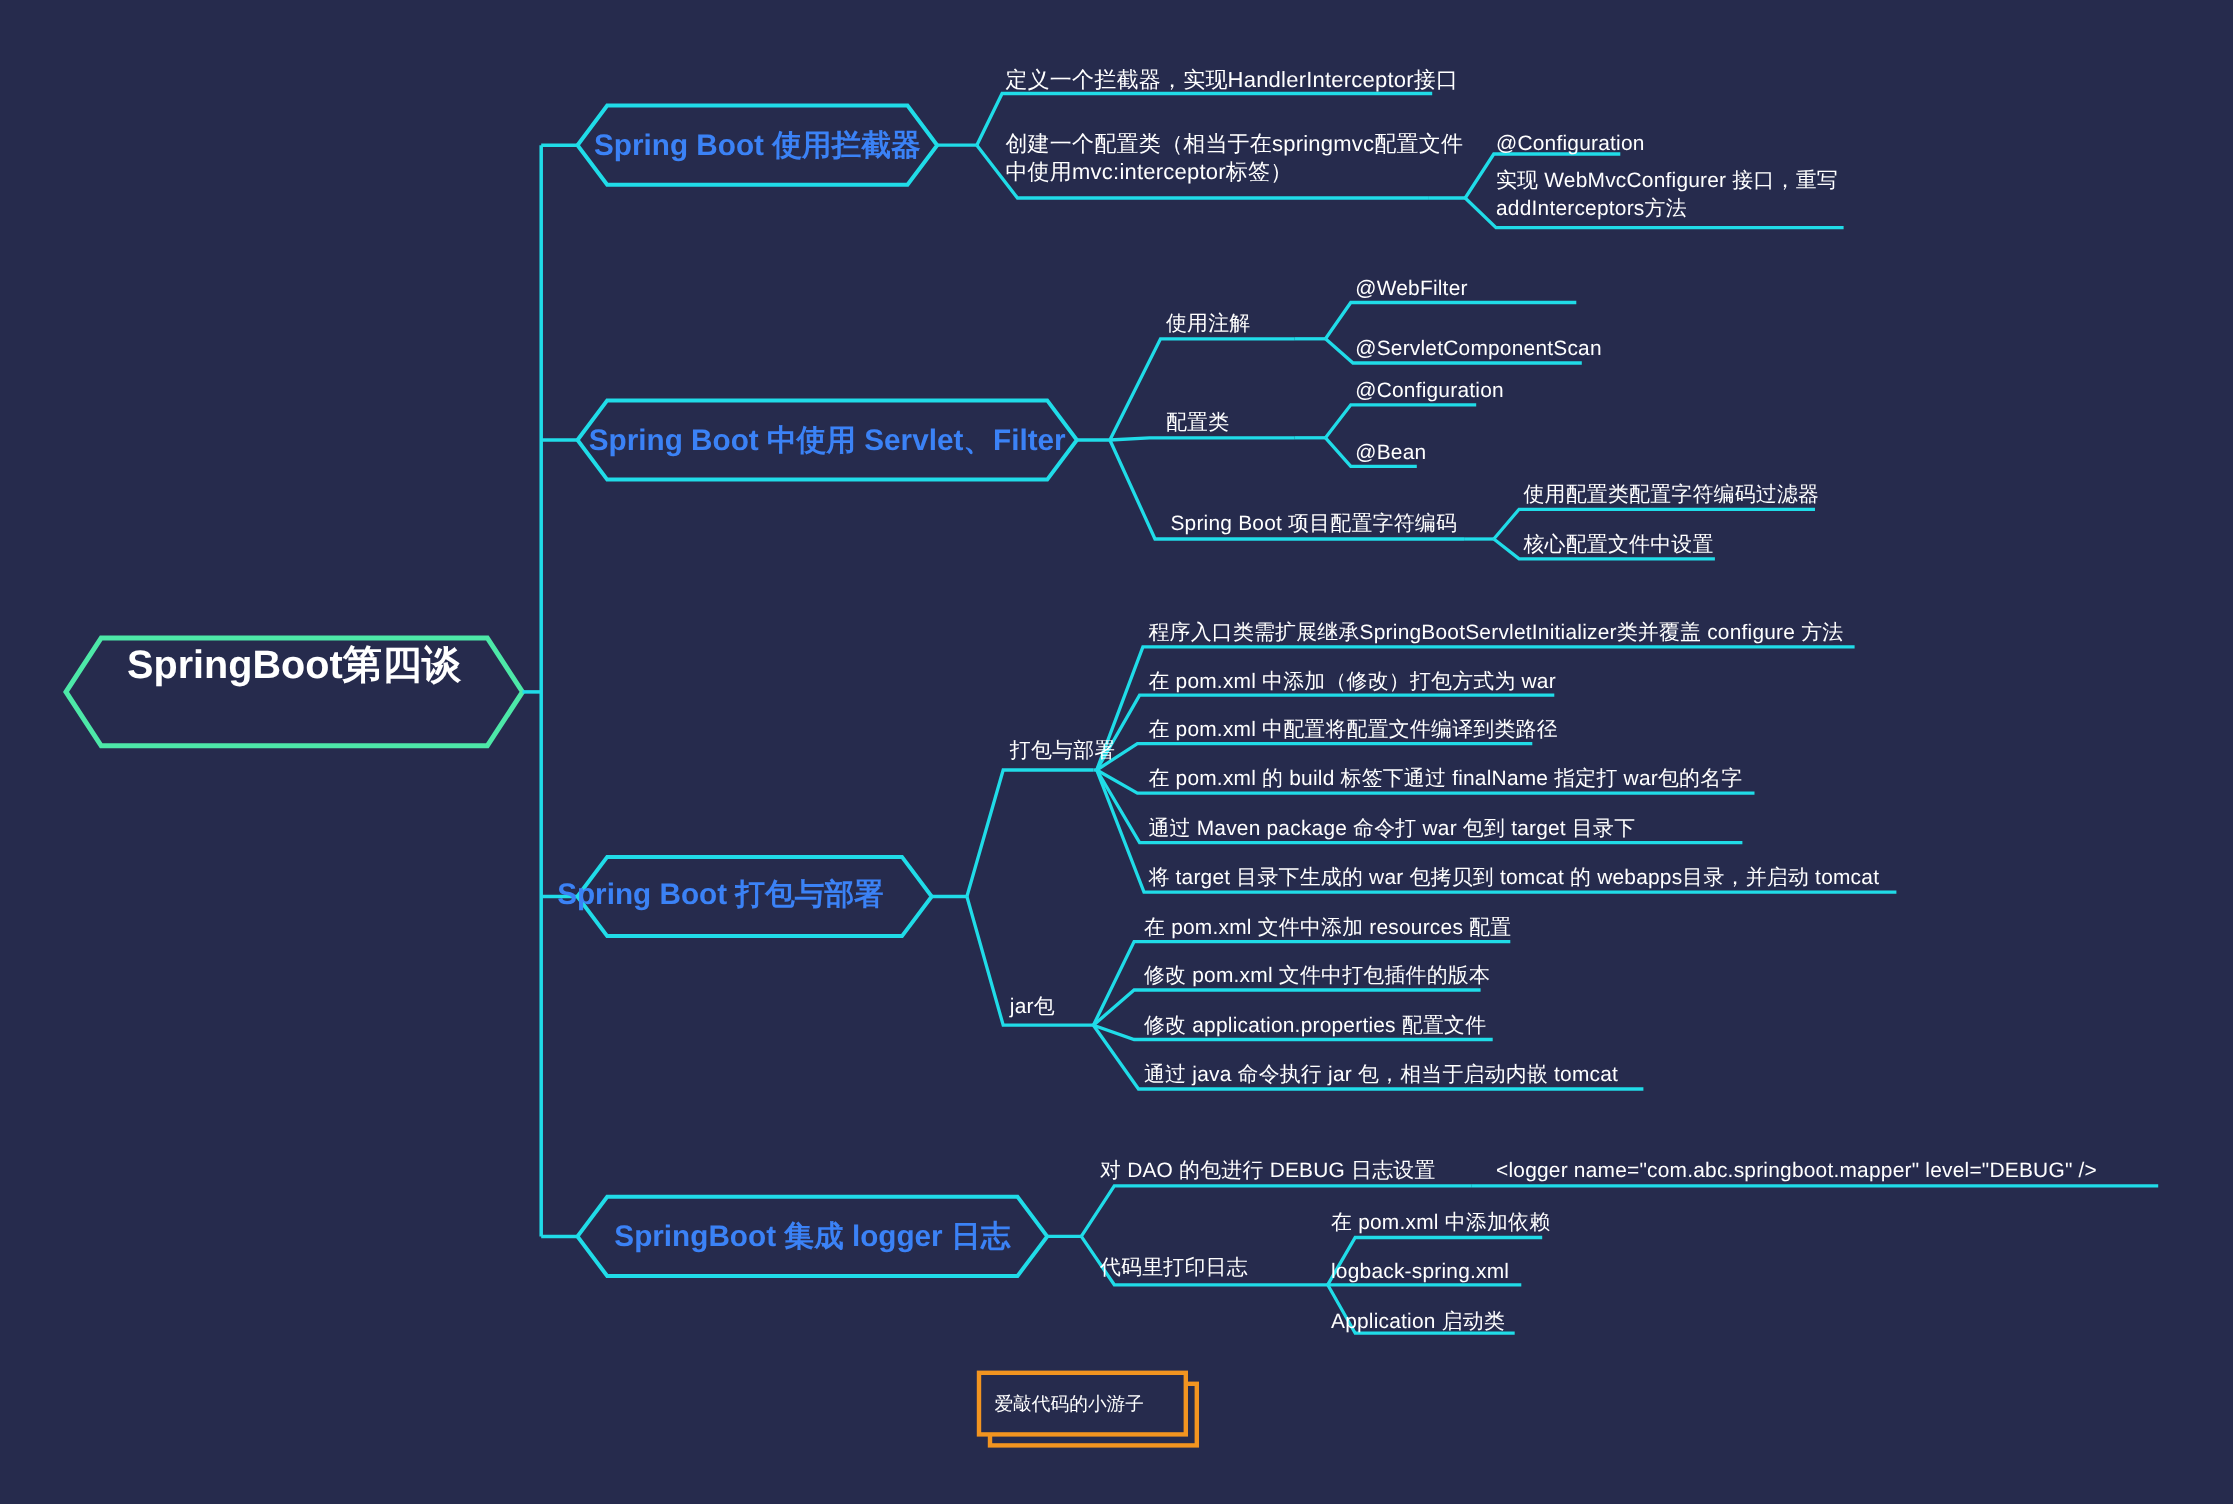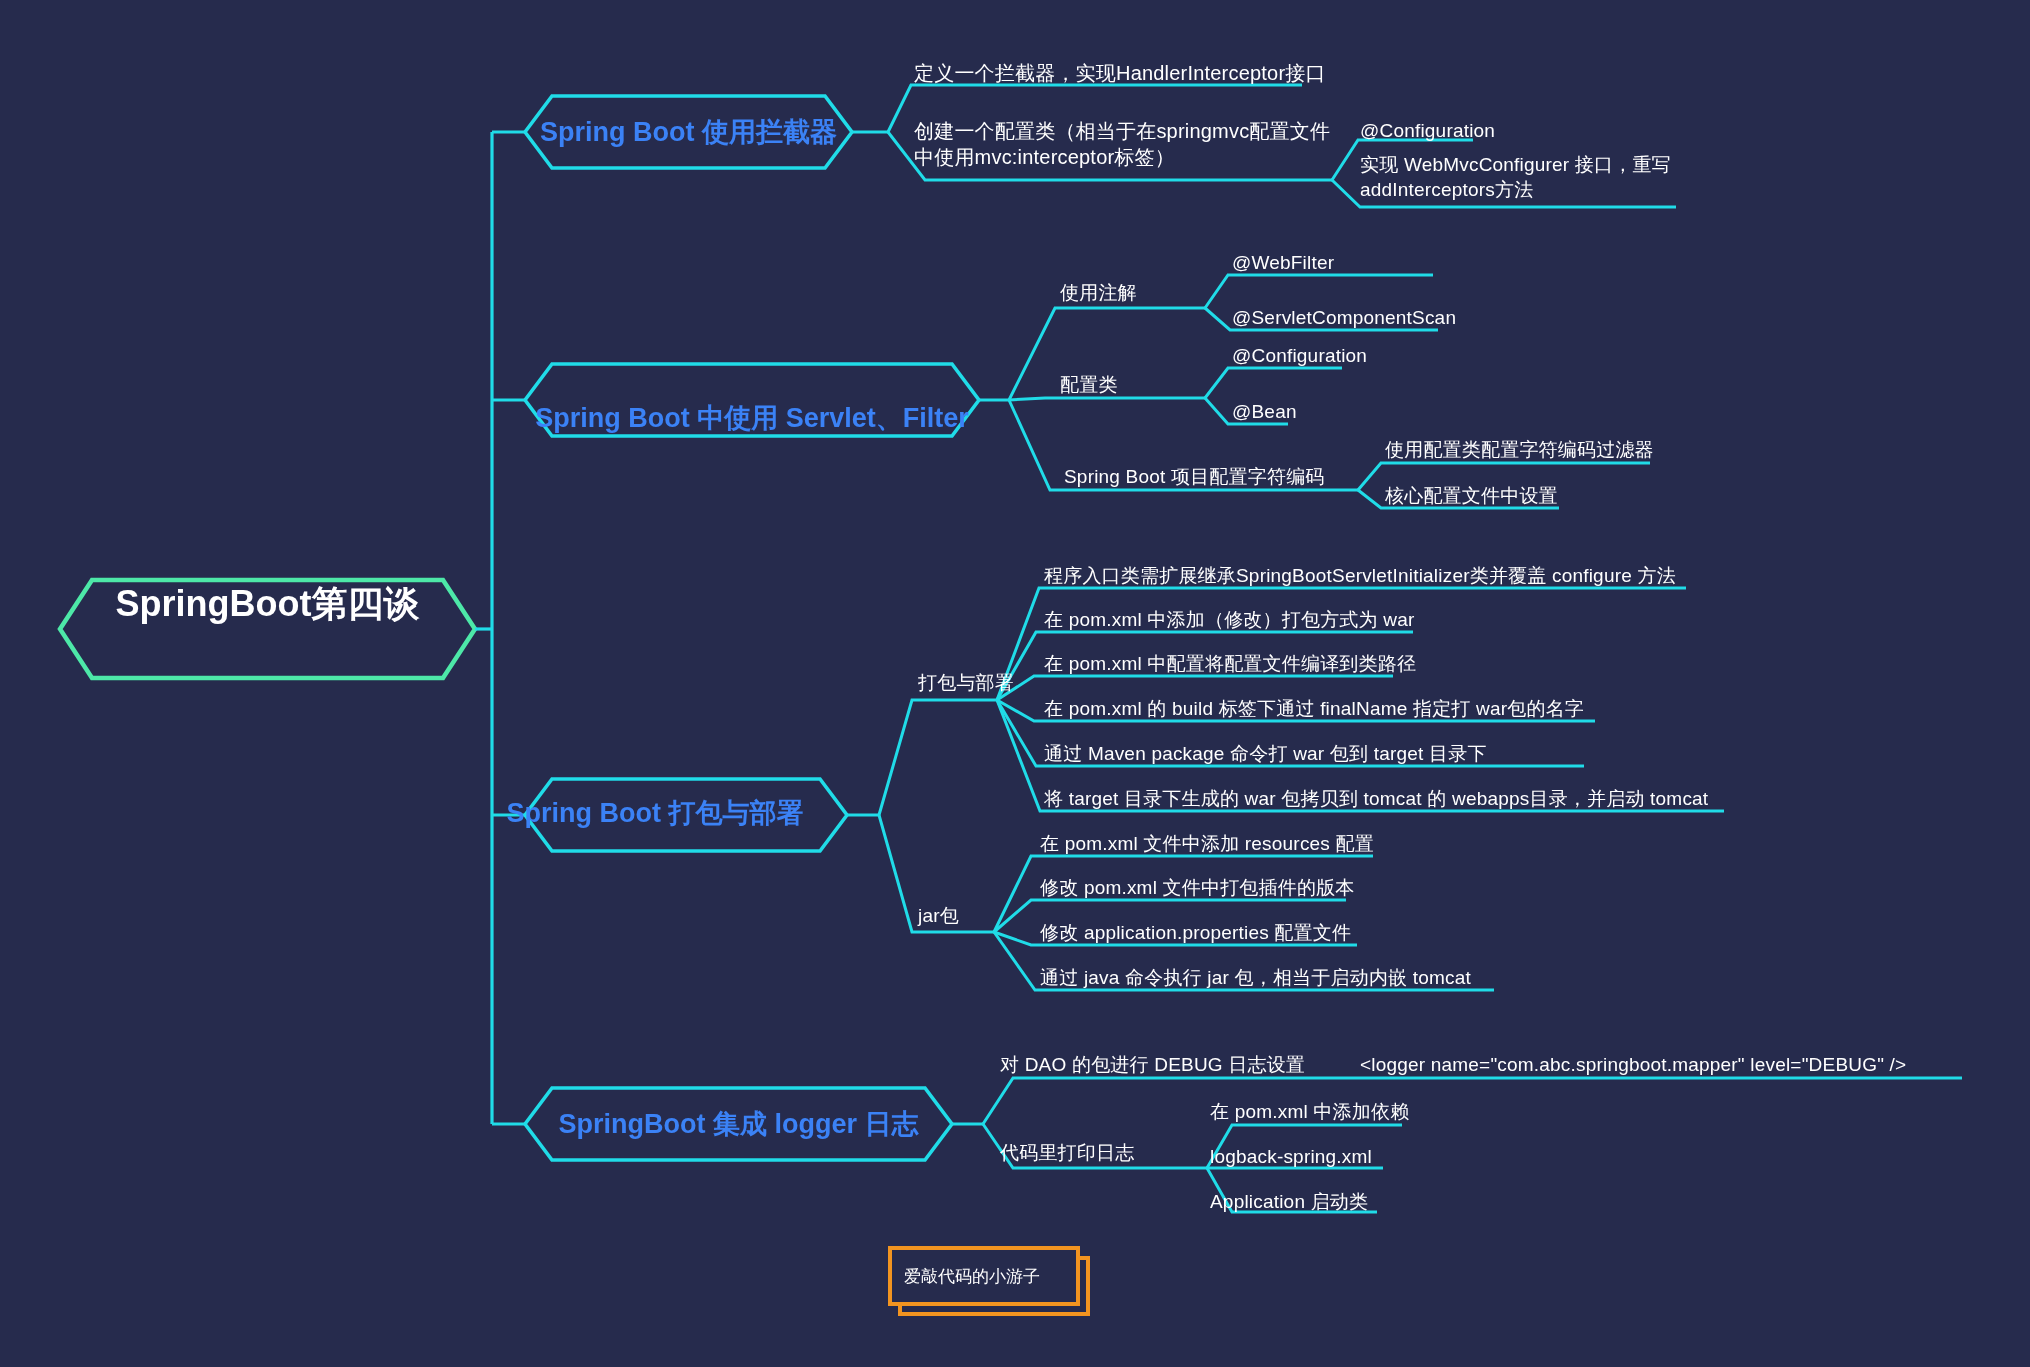--- a/index.html
+++ b/index.html
@@ -127,38 +127,38 @@
   <rect x="890" y="1248" width="188" height="56" fill="#262b4d" stroke="#f29420" stroke-width="4"></rect>
 </svg>
 
 <div class="rootnode" style="left:60px;top:580px;width:415px;height:98px;">
   <span>SpringBoot第四谈</span>
 </div>
 
 <div class="hexnode" style="left:525px;top:96px;width:327px;height:72px;">
   <span>Spring Boot 使用拦截器</span>
 </div>
-<div class="hexnode" style="left:525px;top:364px;width:454px;height:72px;align-items:flex-end;">
+<div class="hexnode" style="left:525px;top:364px;width:454px;height:72px;">
   <span>Spring Boot 中使用 Servlet、Filter</span>
 </div>
 <div class="hexnode" style="left:494px;top:779px;width:322px;height:67px;">
   <span>Spring Boot 打包与部署</span>
 </div>
 <div class="hexnode" style="left:525px;top:1088px;width:427px;height:72px;">
   <span>SpringBoot 集成 logger 日志</span>
 </div>
 
 <div class="lbl t2" style="left:914px;top:60px;">定义一个拦截器，实现HandlerInterceptor接口</div>
 <div class="lbl t2" style="left:914px;top:118px;">创建一个配置类（相当于在springmvc配置文件
 中使用mvc:interceptor标签）</div>
 <div class="lbl t3" style="left:1360px;top:118px;">@Configuration</div>
 <div class="lbl t3" style="left:1360px;top:152px;">实现 WebMvcConfigurer 接口，重写
 addInterceptors方法</div>
 
-<div class="lbl t3" style="left:1060px;top:282px;font-family:Liberation Mono, monospace;">使用注解</div>
+<div class="lbl t3" style="left:1060px;top:282px;">使用注解</div>
 <div class="lbl t3" style="left:1232px;top:250px;">@WebFilter</div>
 <div class="lbl t3" style="left:1232px;top:305px;">@ServletComponentScan</div>
 
 <div class="lbl t3" style="left:1060px;top:372px;">配置类</div>
 <div class="lbl t3" style="left:1232px;top:343px;">@Configuration</div>
 <div class="lbl t3" style="left:1232px;top:399px;">@Bean</div>
 
 <div class="lbl t3" style="left:1064px;top:464px;">Spring Boot 项目配置字符编码</div>
 <div class="lbl t3" style="left:1385px;top:437px;">使用配置类配置字符编码过滤器</div>
 <div class="lbl t3" style="left:1385px;top:483px;">核心配置文件中设置</div>

